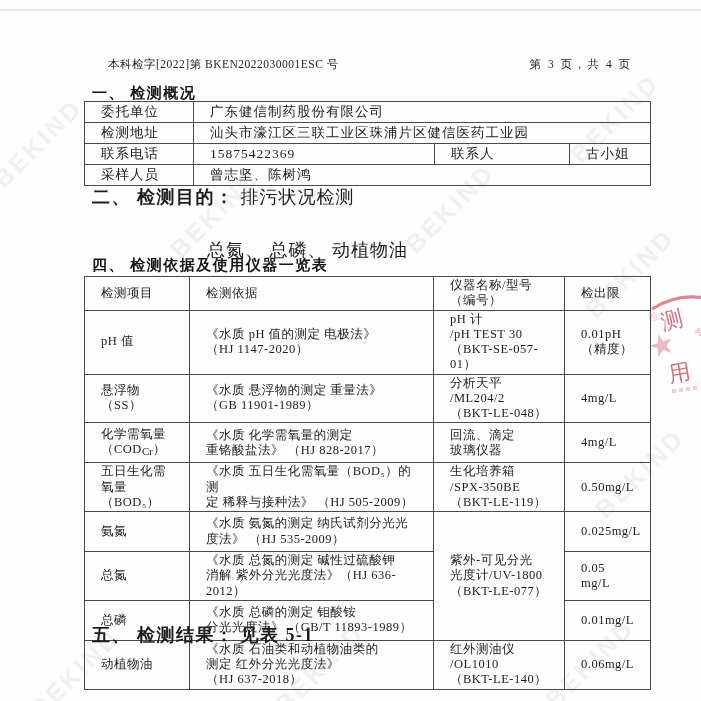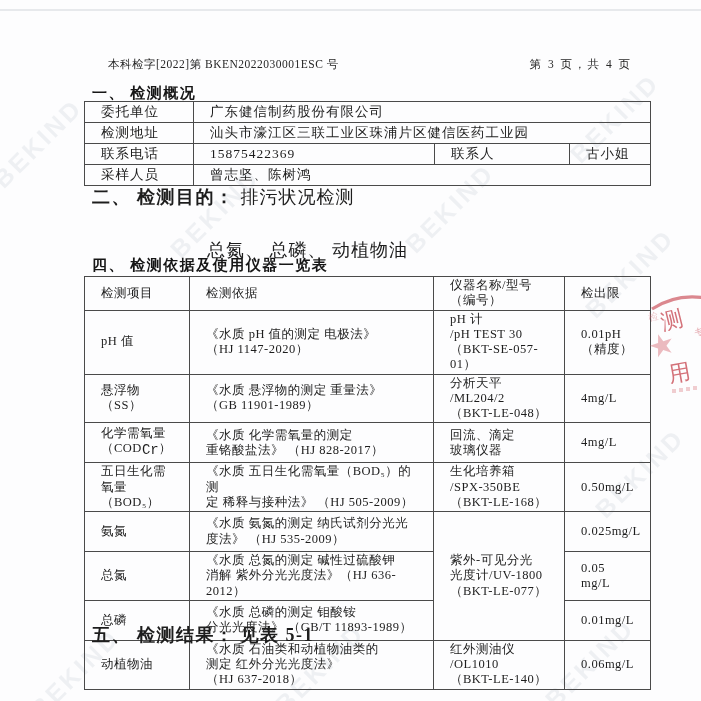--- a/index.html
+++ b/index.html
@@ -30,21 +30,21 @@
   .tbl2 .hrow td{height:27px;}
   .tbl2 .r1 td{height:40px;}
   .tbl2 .r2 td{height:38px;}
   .tbl2 .r3 td{height:37px;}
   .tbl2 .r4 td{height:38px;}
   .tbl2 .r5 td{height:37px;}
   .tbl2 .r6 td{height:37px;}
   .tbl2 .r7 td{height:37px;}
   .tbl2 .r8 td{height:44px;margin-top:16px;}
   .tbl2 td{letter-spacing:.5px;}
-  sub{font-size:14px;vertical-align:-2px;letter-spacing:0;font-family:Liberation Mono, monospace;}
+  sub{font-size:11px;vertical-align:-2px;letter-spacing:0;}
   .stamp{position:absolute;left:648px;top:285px;width:60px;height:120px;pointer-events:none;}
 </style>
 </head>
 <body>
 
 <div class="page">
 
   <div class="scan-line"></div>
 
   <div class="watermark" style="left:8px;top:165px">BEKIND</div>
@@ -145,21 +145,21 @@
 玻璃仪器</td>
       <td>4mg/L</td>
     </tr>
     <tr class="r4">
       <td>五日生化需氧量
 （BOD₅）</td>
       <td>《水质  五日生化需氧量（BOD₅）的测
 定  稀释与接种法》 （HJ 505-2009）</td>
       <td>生化培养箱
 /SPX-350BE
-（BKT-LE-168）</td>
+（BKT-LE-119）</td>
       <td>0.50mg/L</td>
     </tr>
     <tr class="r5">
       <td>氨氮</td>
       <td>《水质  氨氮的测定  纳氏试剂分光光
 度法》 （HJ 535-2009）</td>
       <td rowspan="3">紫外-可见分光
 光度计/UV-1800
 （BKT-LE-077）</td>
       <td>0.025mg/L</td>

